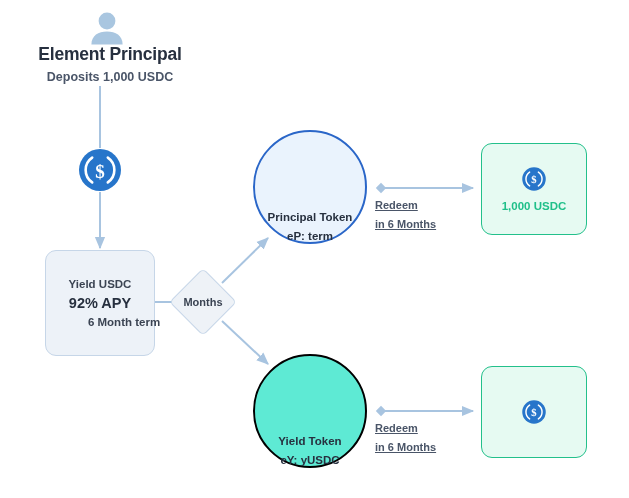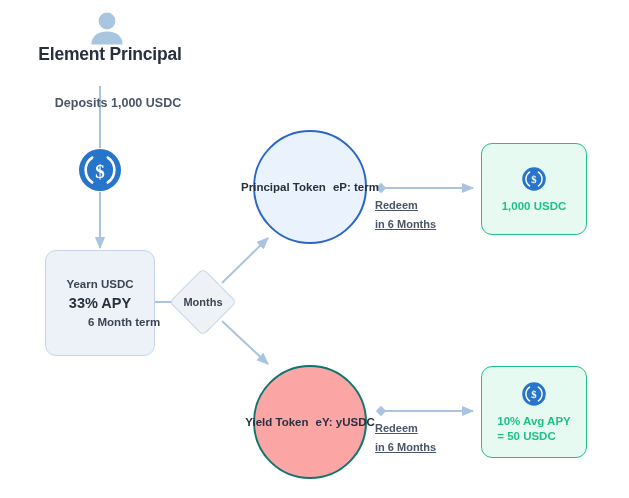--- a/index.html
+++ b/index.html
@@ -32,28 +32,27 @@
     left: 0px; top: 44px;
     width: 220px;
     text-align: center;
     font-size: 17.5px;
     font-weight: bold;
     letter-spacing: -0.2px;
     color: #27303f;
     white-space: nowrap;
   }
   #depositor-subtitle {
-    left: 8px; top: 70px;
+    left: 0px; top: 70px;
     width: 220px;
     text-align: center;
     font-size: 12.5px;
     font-weight: bold;
     color: #4a5568;
     white-space: nowrap;
-    margin-top: 26px;
   }
 
   
   #usdc-flow-icon {
     left: 75px; top: 145px;
     width: 50px; height: 50px;
   }
 
   
   #yearn-box {
@@ -98,36 +97,36 @@
     font-size: 11px;
     font-weight: bold;
     color: #3b4453;
   }
 
   
   .token-circle {
     border-radius: 50%;
     box-sizing: border-box;
     display: flex;
-    flex-direction: row;
-    align-items: center;
-    justify-content: center;
+    flex-direction: column;
+    align-items: center;
+    justify-content: flex-end;
     gap: 7px;
   }
   #principal-token {
     left: 253px; top: 130px;
     width: 114px; height: 114px;
     background: #eaf3fd;
     border: 2px solid #2a66c8;
   }
   #yield-token {
-    left: 253px; top: 365px;
+    left: 253px; top: 354px;
     width: 114px; height: 114px;
-    background: #fca5a5;
-    border: 2px solid #0f766e;
+    background: #5eead4;
+    border: 2px solid #000000;
   }
   .token-circle .t1 { font-size: 11.5px; font-weight: bold; color: #27303f; white-space: nowrap; }
   .token-circle .t2 { font-size: 11.5px; font-weight: bold; color: #27303f; white-space: nowrap; }
 
   
   .result-box {
     width: 106px; height: 92px;
     background: #e6faf2;
     border: 1.5px solid #23c08b;
     border-radius: 11px;
@@ -198,22 +197,22 @@
 <div class="abs" id="depositor-subtitle">Deposits 1,000 USDC</div>
 
 <svg class="abs" id="usdc-flow-icon" viewBox="0 0 50 50" xmlns="http://www.w3.org/2000/svg">
   <circle cx="25" cy="25" r="21" fill="#2775ca"></circle>
   <path d="M17.2,12.6 A15,15 0 0 0 17.2,37.4" stroke="#ffffff" stroke-width="2.6" fill="none" stroke-linecap="round"></path>
   <path d="M32.8,12.6 A15,15 0 0 1 32.8,37.4" stroke="#ffffff" stroke-width="2.6" fill="none" stroke-linecap="round"></path>
   <text x="25" y="32.5" text-anchor="middle" font-family="Liberation Serif, serif" font-size="19" font-weight="bold" fill="#ffffff">$</text>
 </svg>
 
 <div class="abs" id="yearn-box">
-  <div class="ln1">Yearn USDC</div>
-  <div class="ln2">33% APY</div>
+  <div class="ln1">Yield USDC</div>
+  <div class="ln2">92% APY</div>
   <div class="ln3">6 Month term</div>
 </div>
 
 <div class="abs" id="mints-diamond">
   <div class="shape"></div>
   <div id="mints-label">Months</div>
 </div>
 
 <div class="abs token-circle" id="principal-token">
   <div class="t1">Principal Token</div>
@@ -244,17 +243,13 @@
   <div class="rtext">1,000 USDC</div>
 </div>
 
 <div class="abs result-box" id="result-bottom">
   <svg class="result-icon" viewBox="0 0 50 50" xmlns="http://www.w3.org/2000/svg">
     <circle cx="25" cy="25" r="21" fill="#2775ca"></circle>
     <path d="M17.2,12.6 A15,15 0 0 0 17.2,37.4" stroke="#ffffff" stroke-width="2.6" fill="none" stroke-linecap="round"></path>
     <path d="M32.8,12.6 A15,15 0 0 1 32.8,37.4" stroke="#ffffff" stroke-width="2.6" fill="none" stroke-linecap="round"></path>
     <text x="25" y="32.5" text-anchor="middle" font-family="Liberation Serif, serif" font-size="19" font-weight="bold" fill="#ffffff">$</text>
   </svg>
-  <div class="rtext">
-    <div>10% Avg APY</div>
-    <div>= 50 USDC</div>
-  </div>
 </div>
 
 </body></html>

